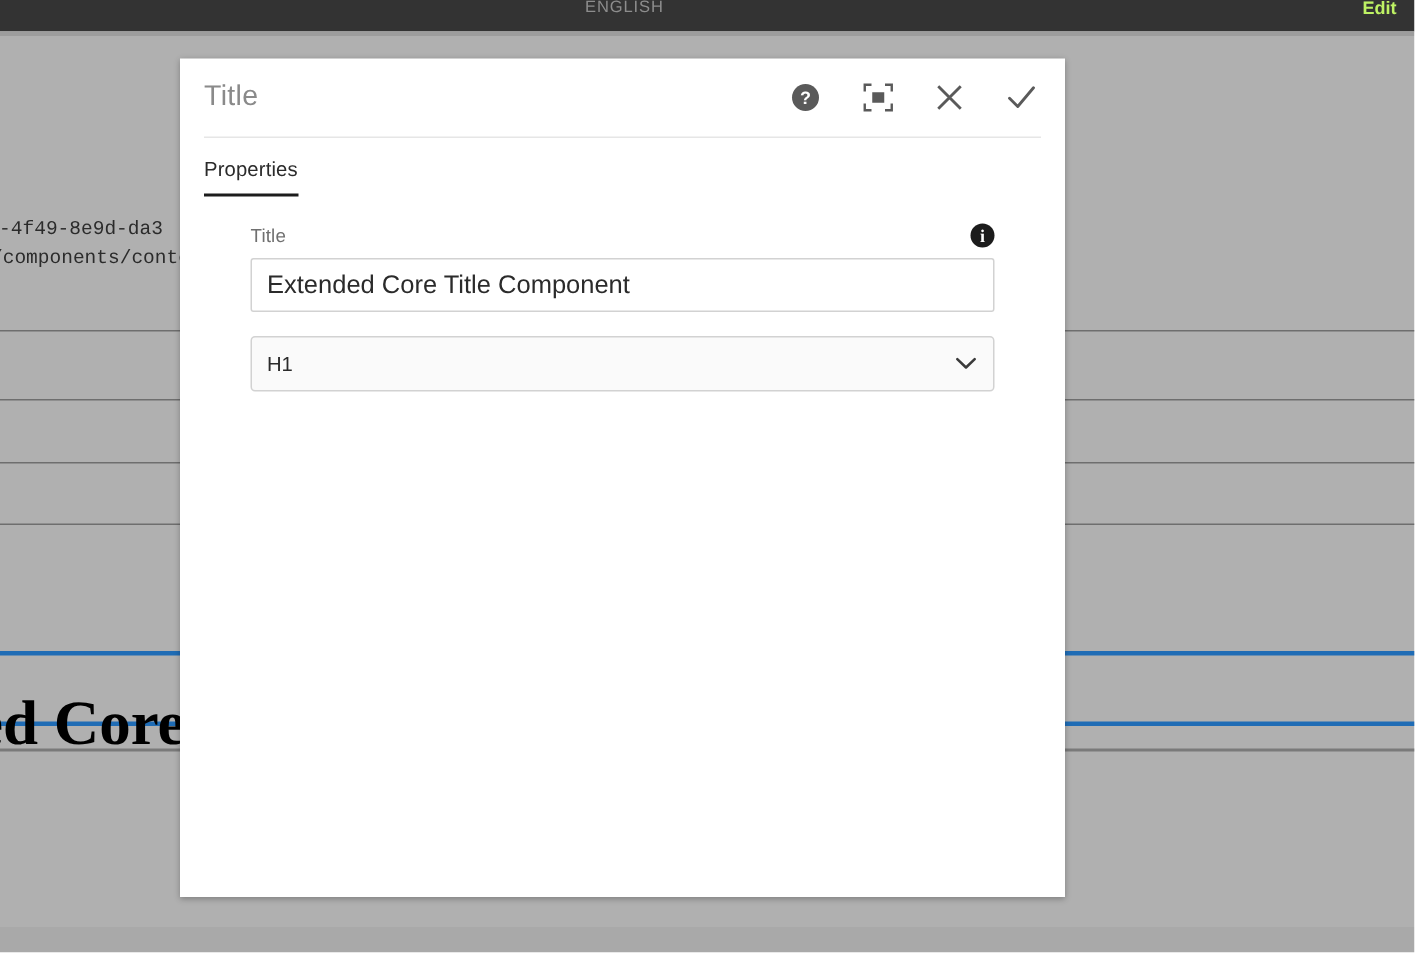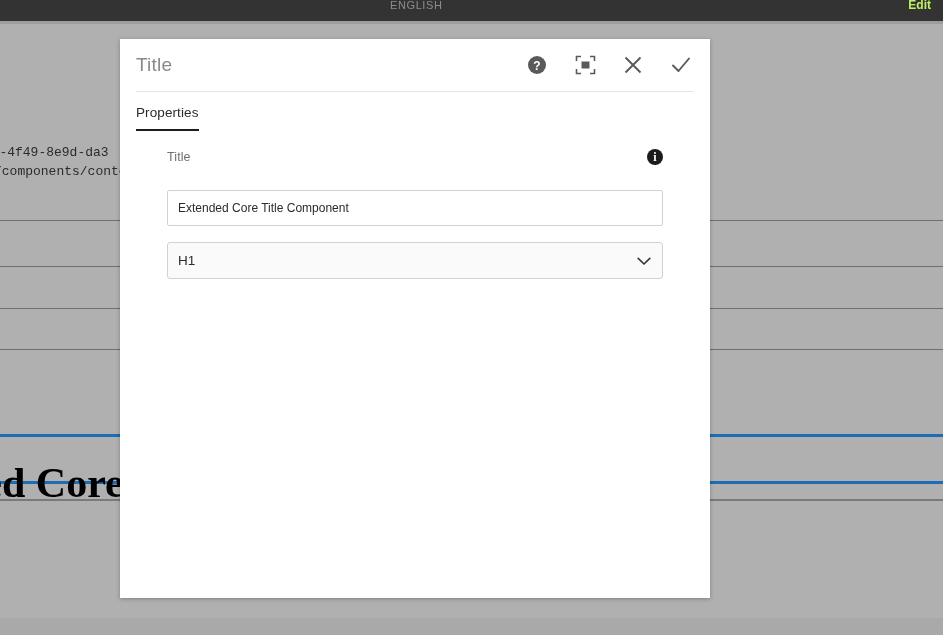--- a/index.html
+++ b/index.html
@@ -195,27 +195,27 @@
     line-height: 16px;
     text-align: center;
     cursor: pointer;
     user-select: none;
   }
   .text-input {
     box-sizing: border-box;
     display: block;
     width: 100%;
     height: 36px;
-    margin-top: 24px;
+    margin-top: 6px;
     padding: 0 10px;
     border: 1px solid #d2d2d2;
     border-radius: 2px;
     background: #ffffff;
     font-family: "Liberation Sans", sans-serif;
-    font-size: 12px;
+    font-size: 17px;
     color: #2b2b2b;
     outline: none;
   }
   .field-group { margin-bottom: 16px; }
 
   .select-wrap {
     position: relative;
     margin-top: 6px;
     border-radius: 10px;
   }

